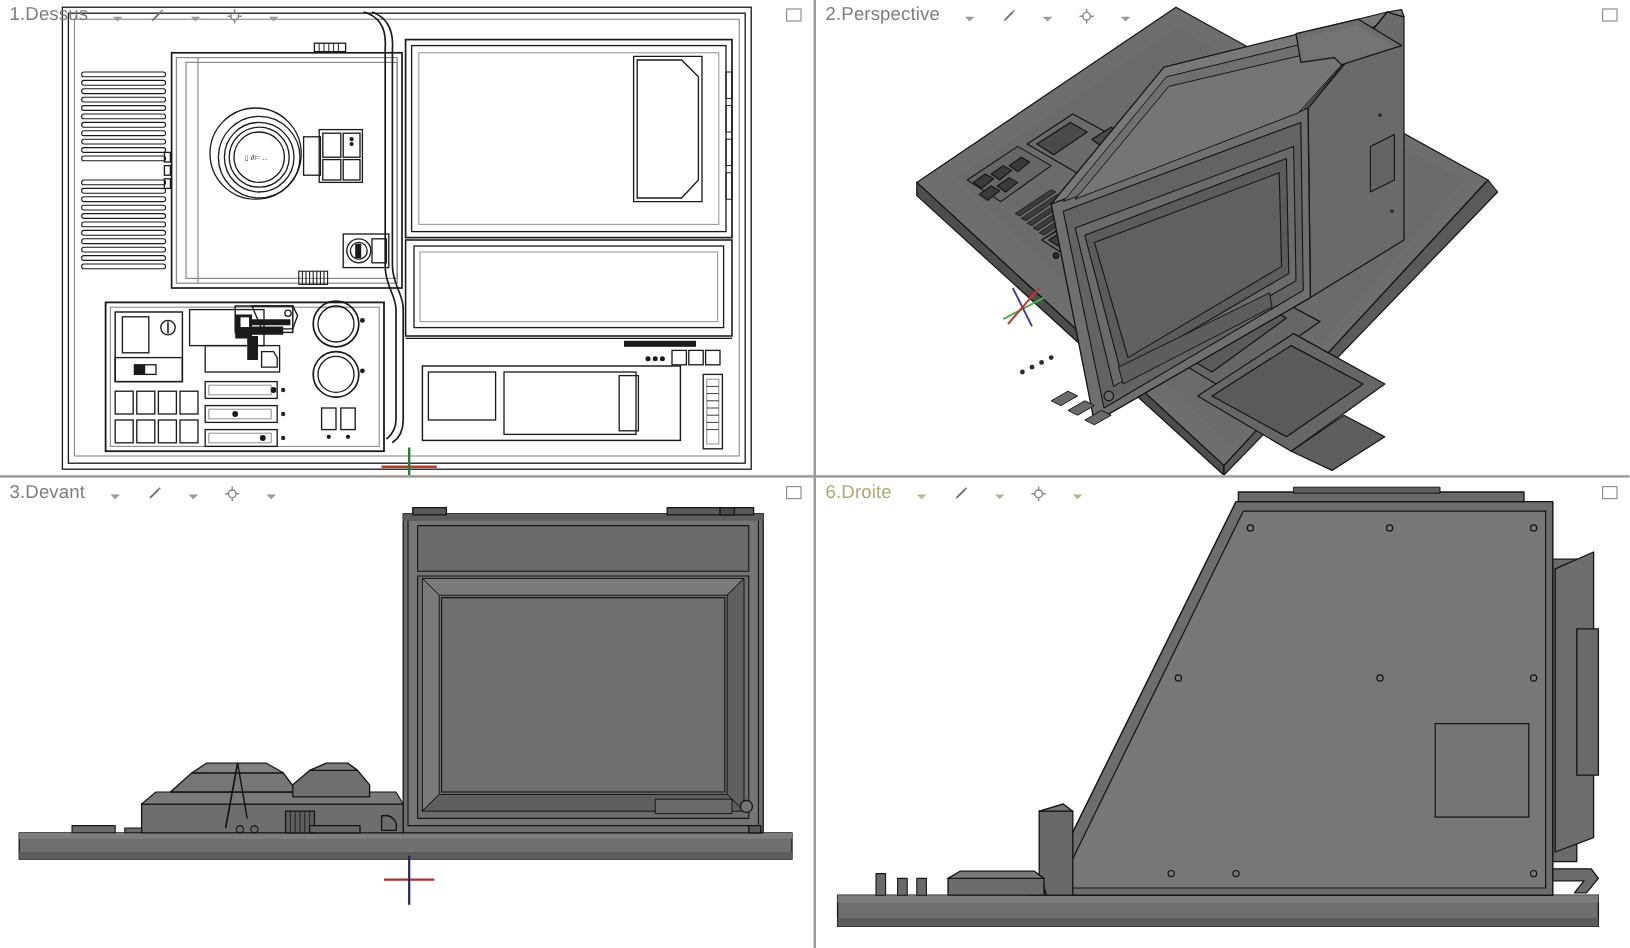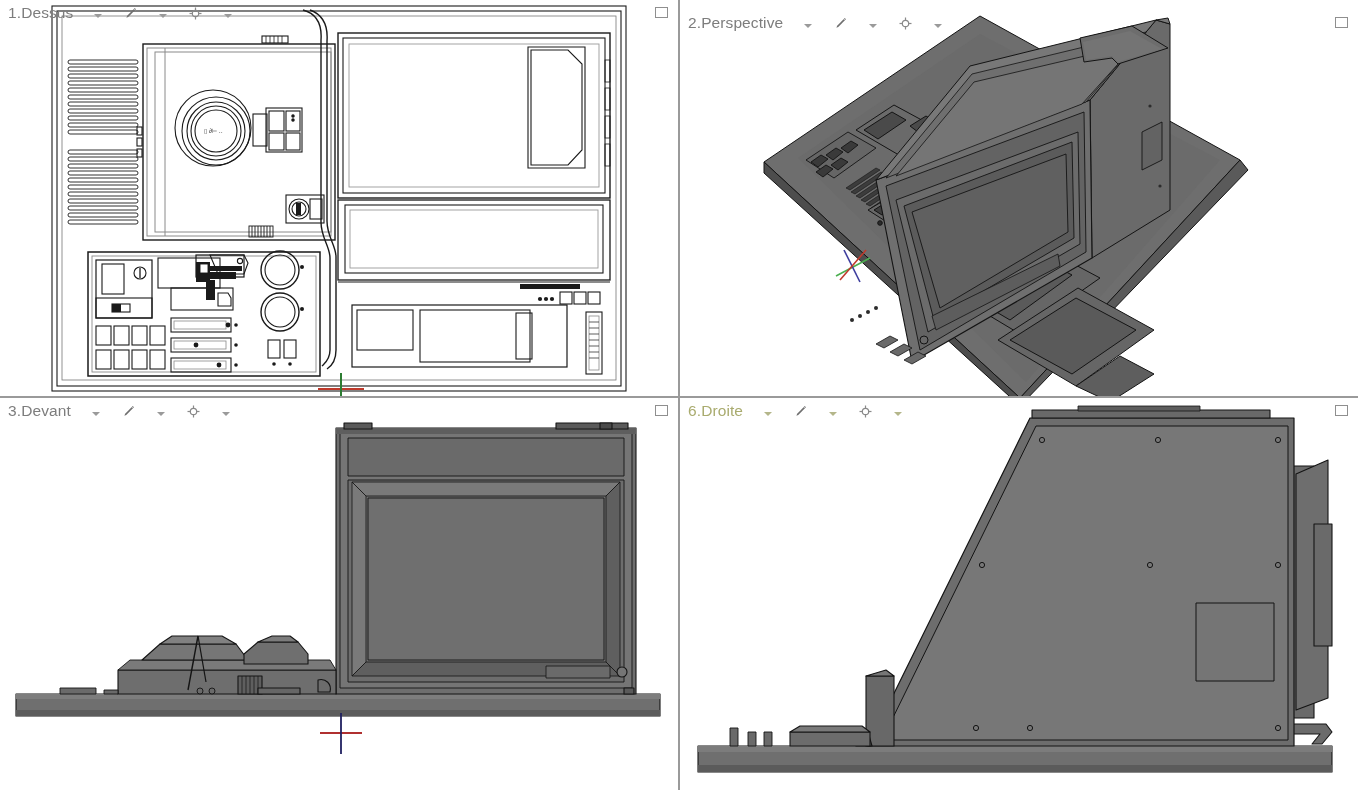--- a/index.html
+++ b/index.html
@@ -7,21 +7,21 @@
   body{
     width:1358px;height:790px;overflow:hidden;
     font-family:"Liberation Sans","DejaVu Sans",sans-serif;
     -webkit-font-smoothing:antialiased;
   }
   #app{position:relative;width:1358px;height:790px;background:#ffffff;}
 
   
   .viewport{position:absolute;overflow:hidden;background:#ffffff;}
   .vp-tl{left:0;top:0;width:678px;height:396px;}
-  .vp-tr{left:680px;top:0;width:678px;height:396px;margin-top:10px;}
+  .vp-tr{left:680px;top:0;width:678px;height:396px;}
   .vp-bl{left:0;top:398px;width:678px;height:392px;}
   .vp-br{left:680px;top:398px;width:678px;height:392px;}
 
   .divider-v{position:absolute;left:678px;top:0;width:2px;height:790px;background:#9a9a9a;}
   .divider-h{position:absolute;left:0;top:396px;width:1358px;height:2px;background:#9a9a9a;}
   .divider-v,.divider-h{z-index:40;}
 
   
   .vp-title{
     position:absolute;left:8px;top:3px;z-index:30;

